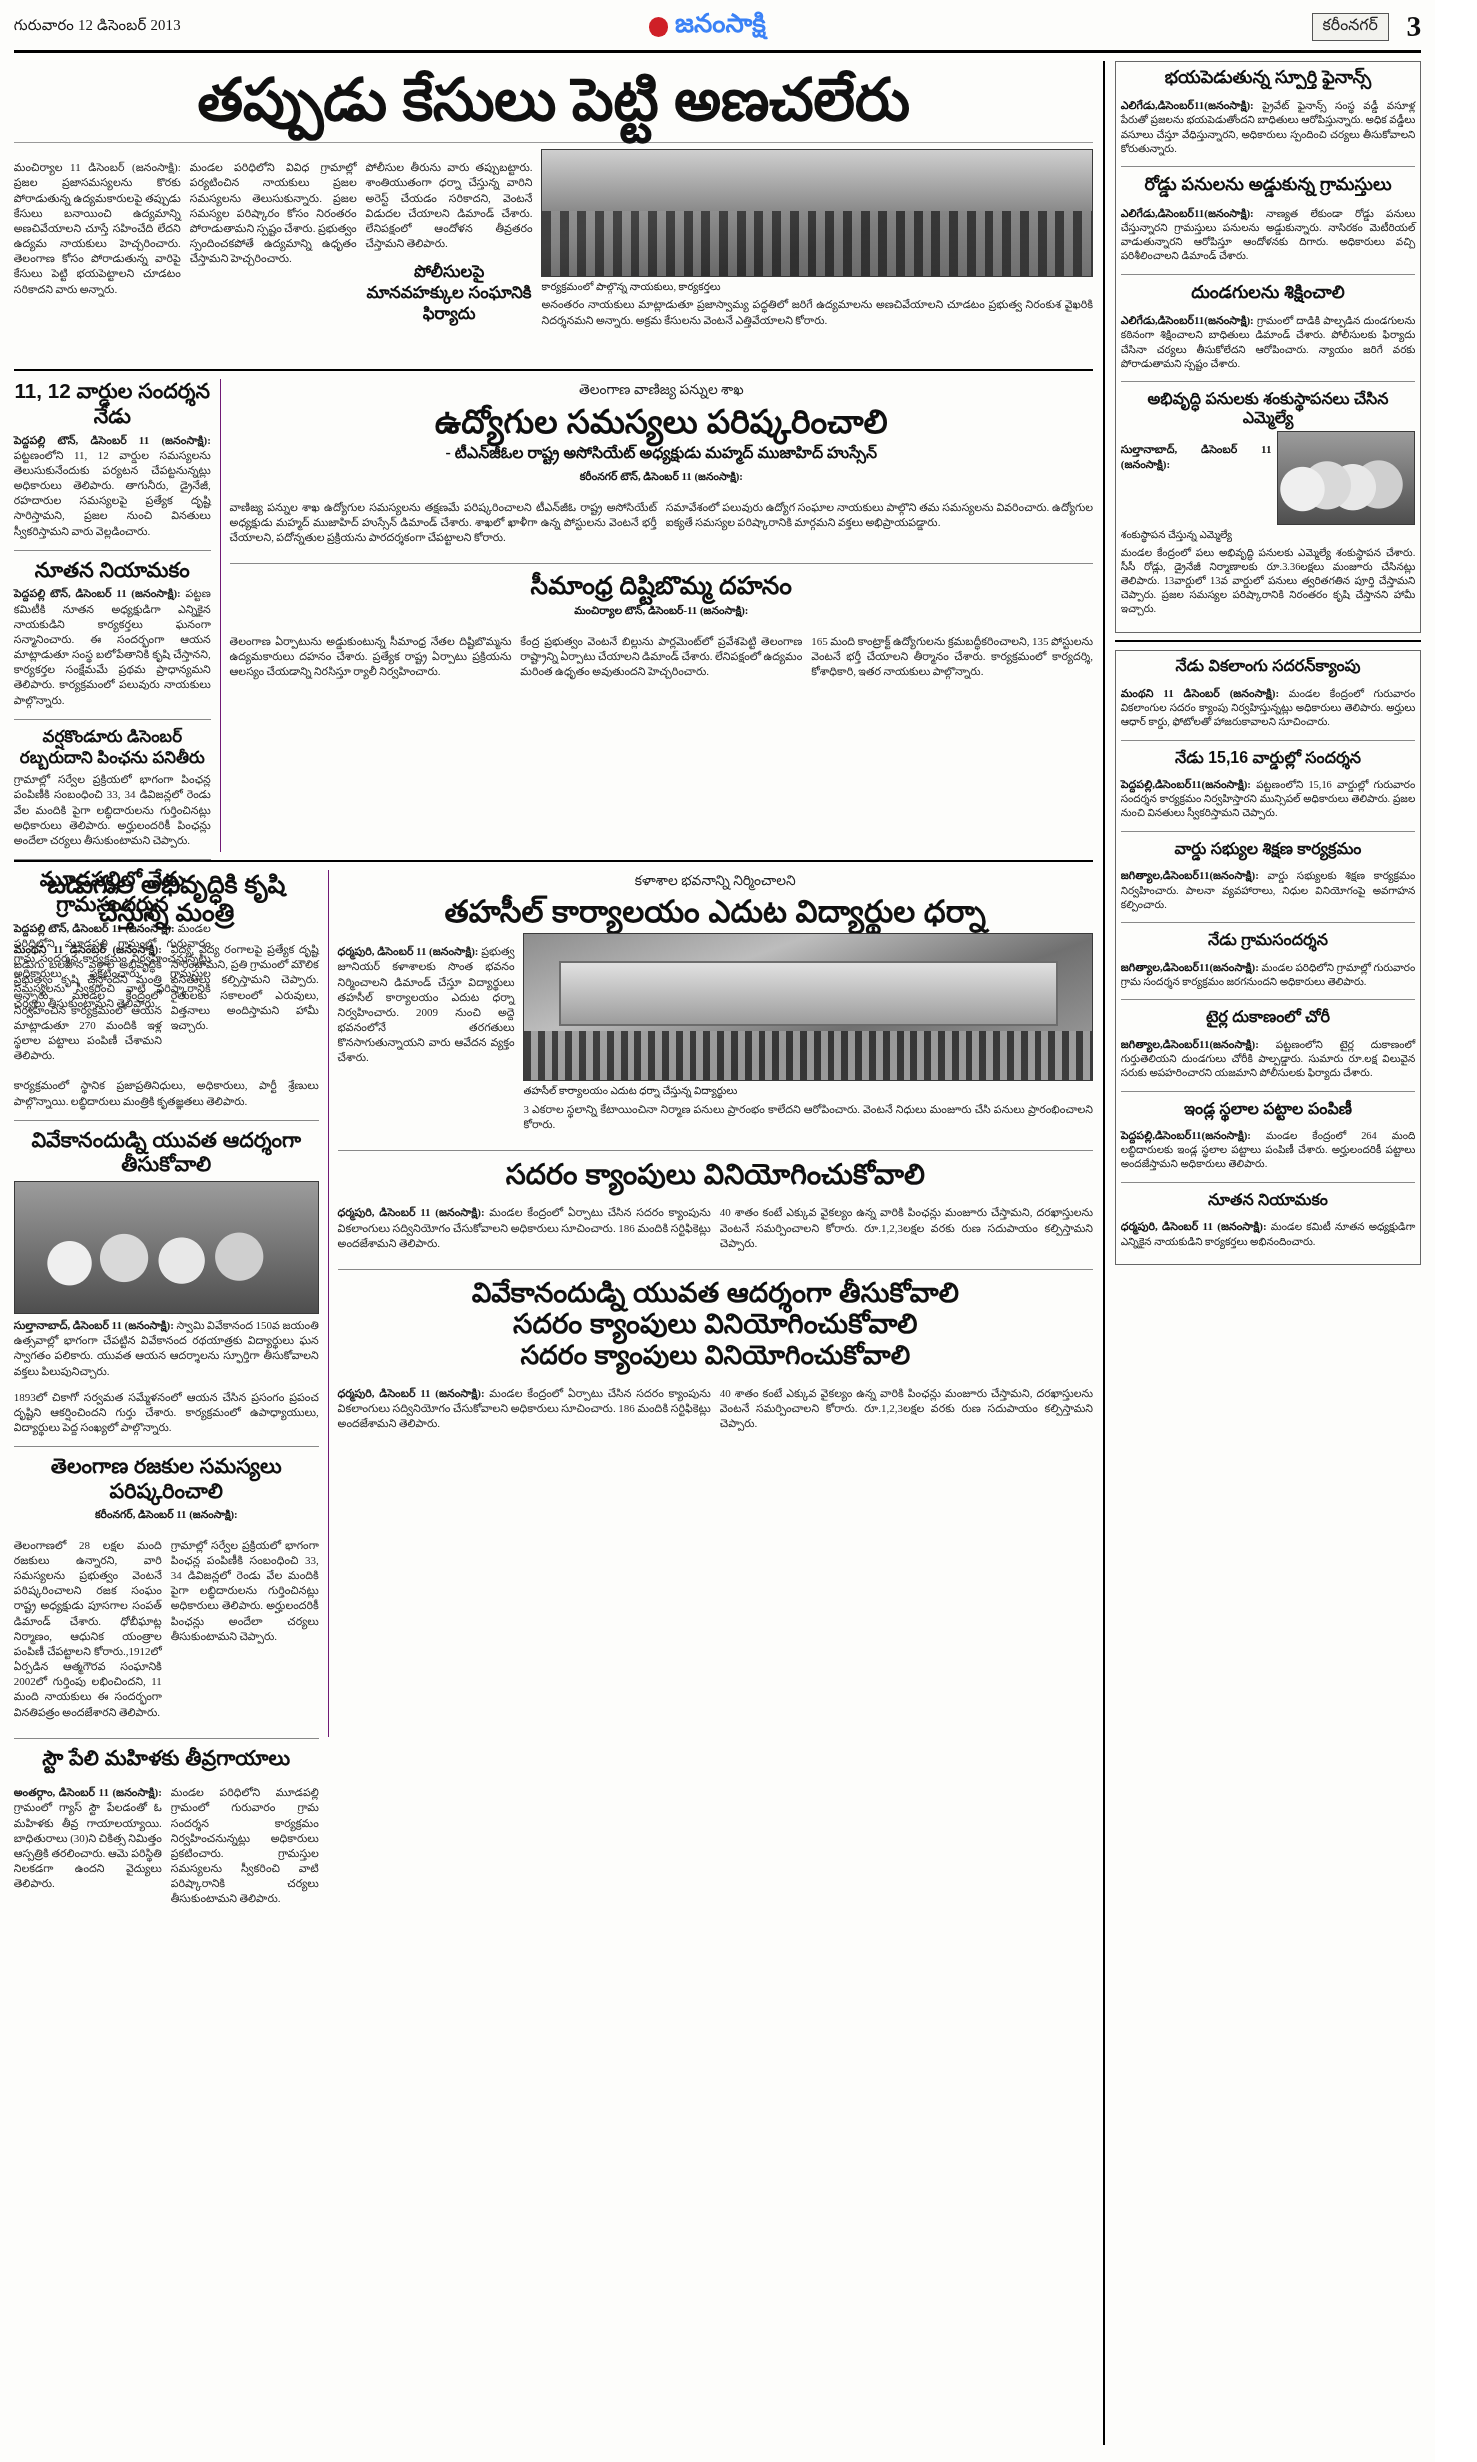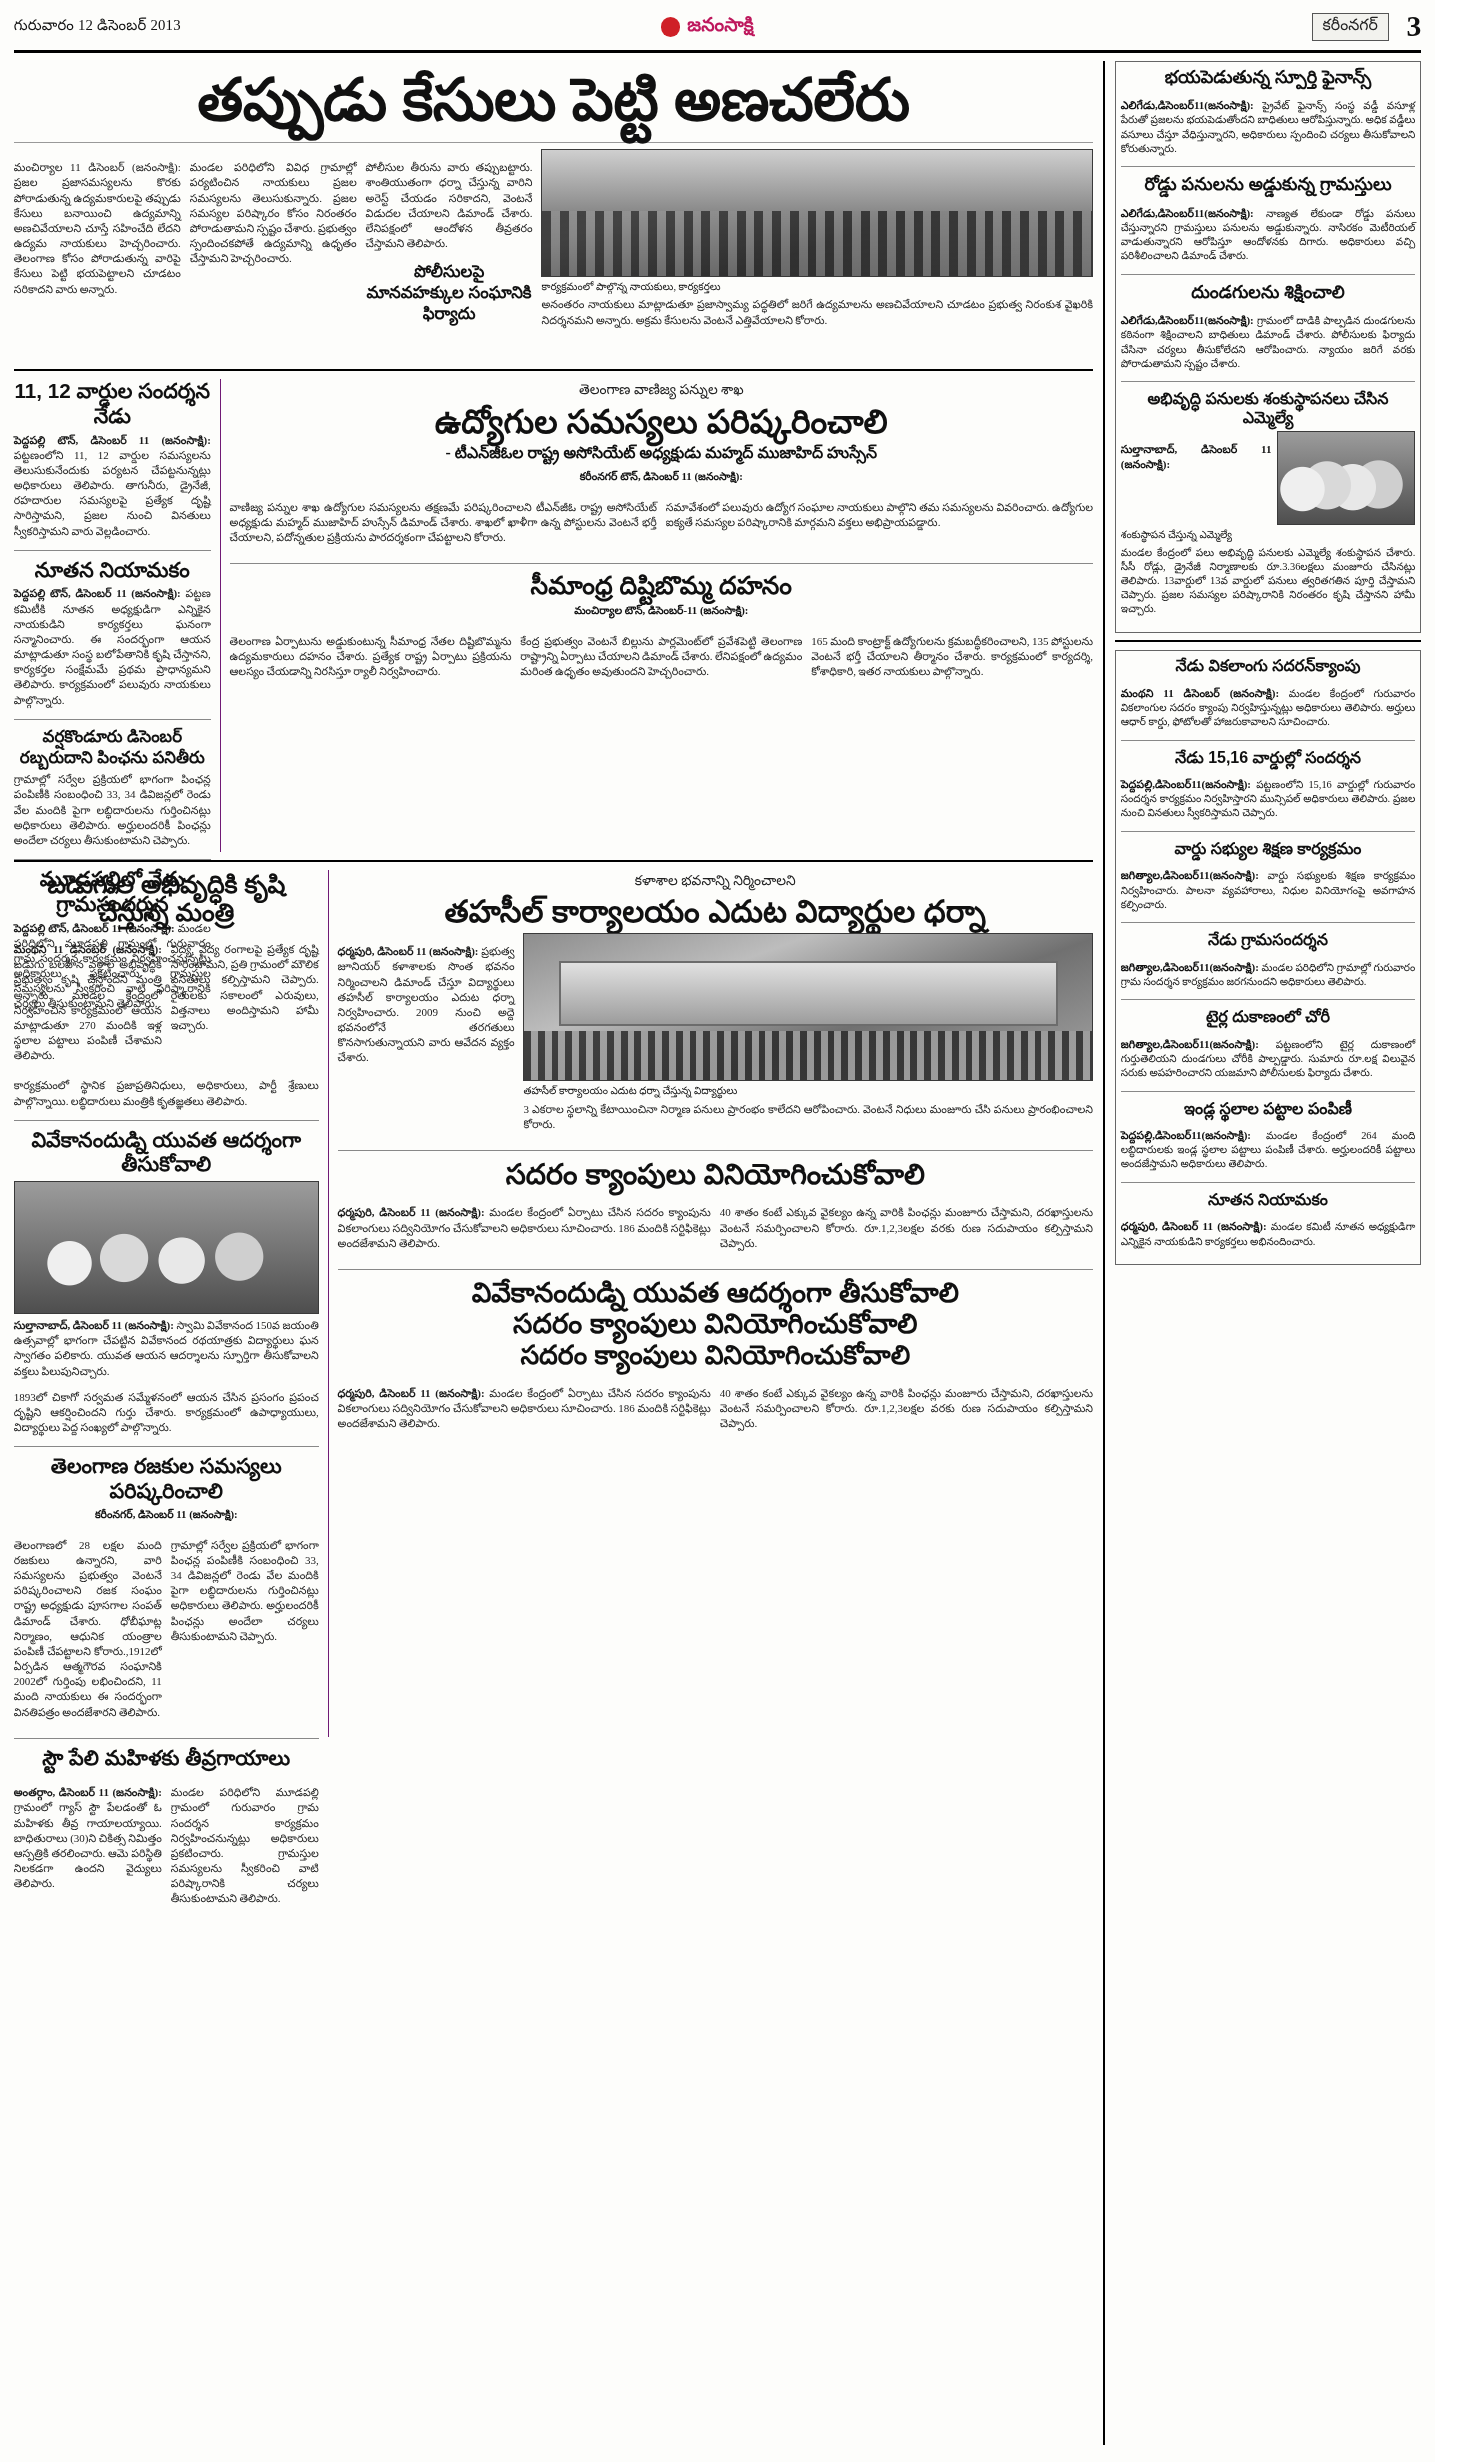--- a/index.html
+++ b/index.html
@@ -30,21 +30,21 @@
   }
   .masthead .logo-wrap {
     display:flex; align-items:center; gap:6.9px;
     transform:translateX(-39px);
   }
   .logo-dot {
     width:19.7px;height:19.7px;background:#cf2027;border-radius:50%;
     display:inline-block;
   }
   .logo-text {
-    font-size:19px; font-weight:bold; color:#be185d;
+    font-size:26px; font-weight:bold; color:#3b82f6;
     font-family:"Liberation Sans", sans-serif;
   }
   .masthead .right {
     display:flex; align-items:center; gap:17.7px;
   }
   .edition {
     border:1px solid #555; padding:2px 9.9px; font-size:15.8px; color:#222;
     background:#f2f2ee;
   }
   .pageno { font-size:29.6px; font-weight:bold; }

